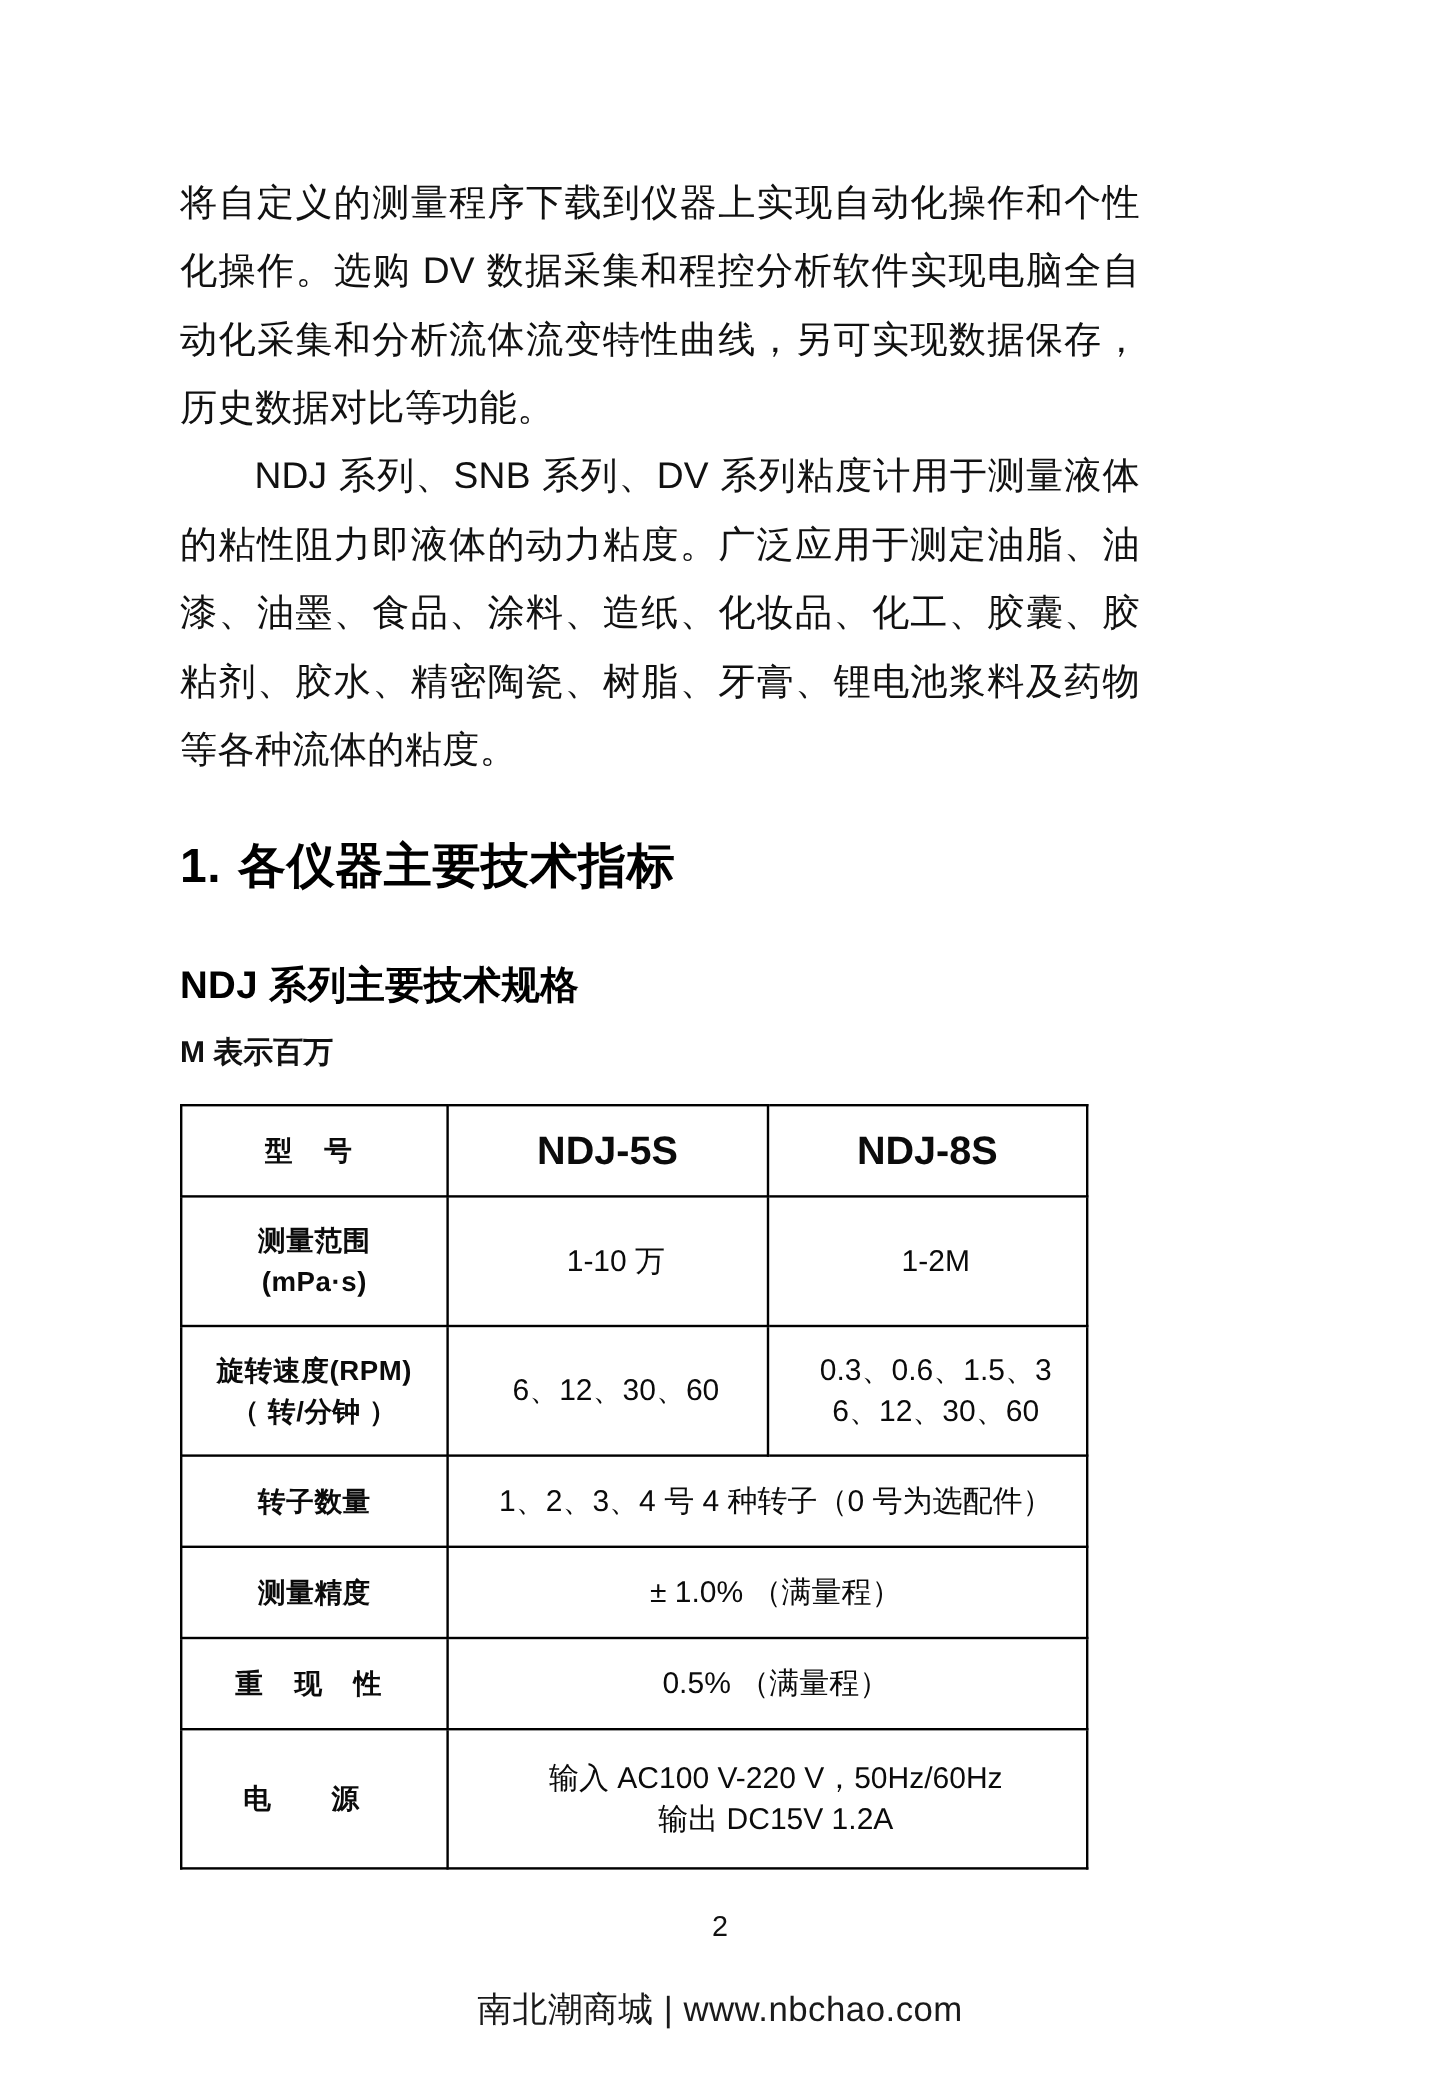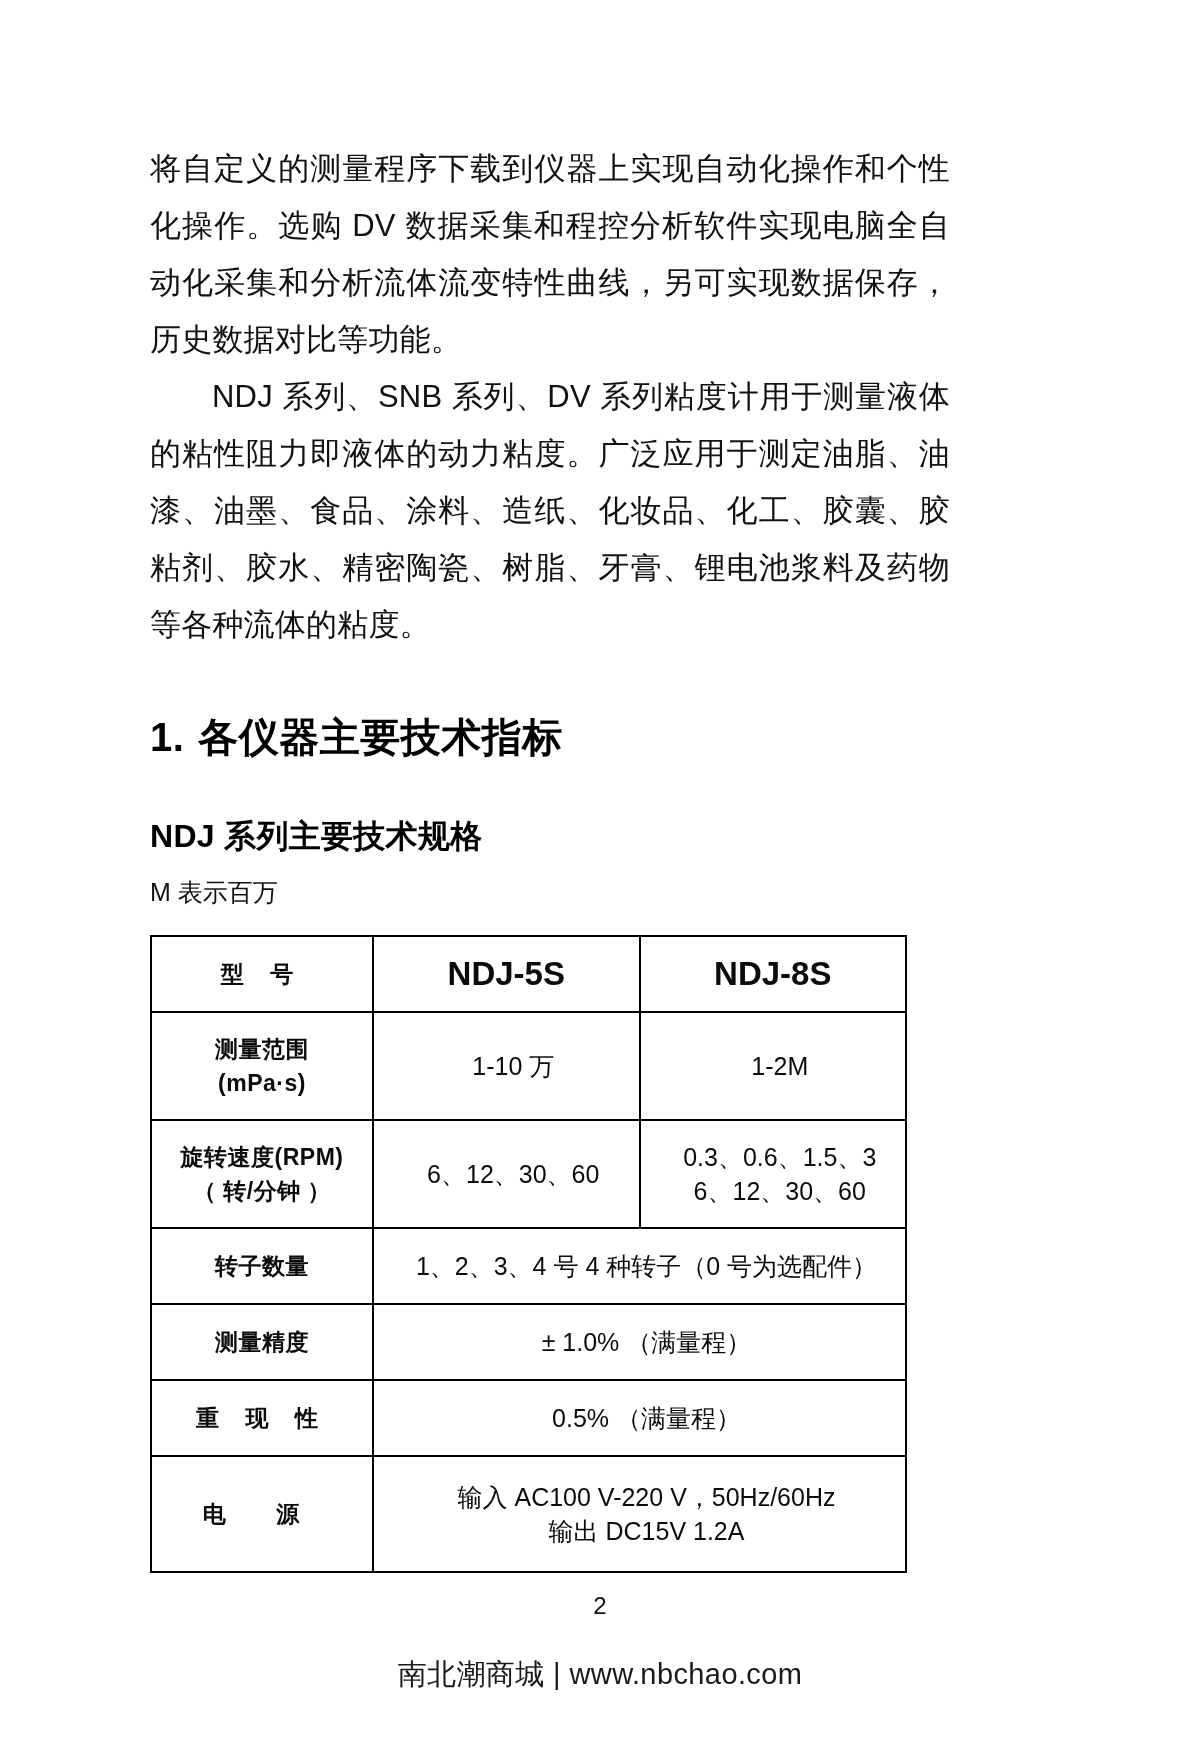--- a/index.html
+++ b/index.html
@@ -45,38 +45,39 @@
   }
   .para + .para {
     margin-top: 0px;
   }
 
   
   .h-section {
     font-size: 40px;
     font-weight: bold;
     line-height: 52px;
-    margin: 58px 0 0 0;
+    margin: 43px 0 0 0;
     letter-spacing: 0.5px;
   }
   .h-section .num {
     margin-right: 14px;
   }
   .h-sub {
     font-size: 32px;
     font-weight: bold;
     line-height: 42px;
     margin: 52px 0 16px 0;
     letter-spacing: 0.3px;
   }
   .note {
     font-size: 25px;
     line-height: 38px;
     margin: 10px 0 0 0;
     color: #111111;
+    font-weight: bold;
   }
 
   
   .spec-table {
     margin-top: 24px;
     border-collapse: collapse;
     width: 757px;
     table-layout: fixed;
   }
   .spec-table td {

